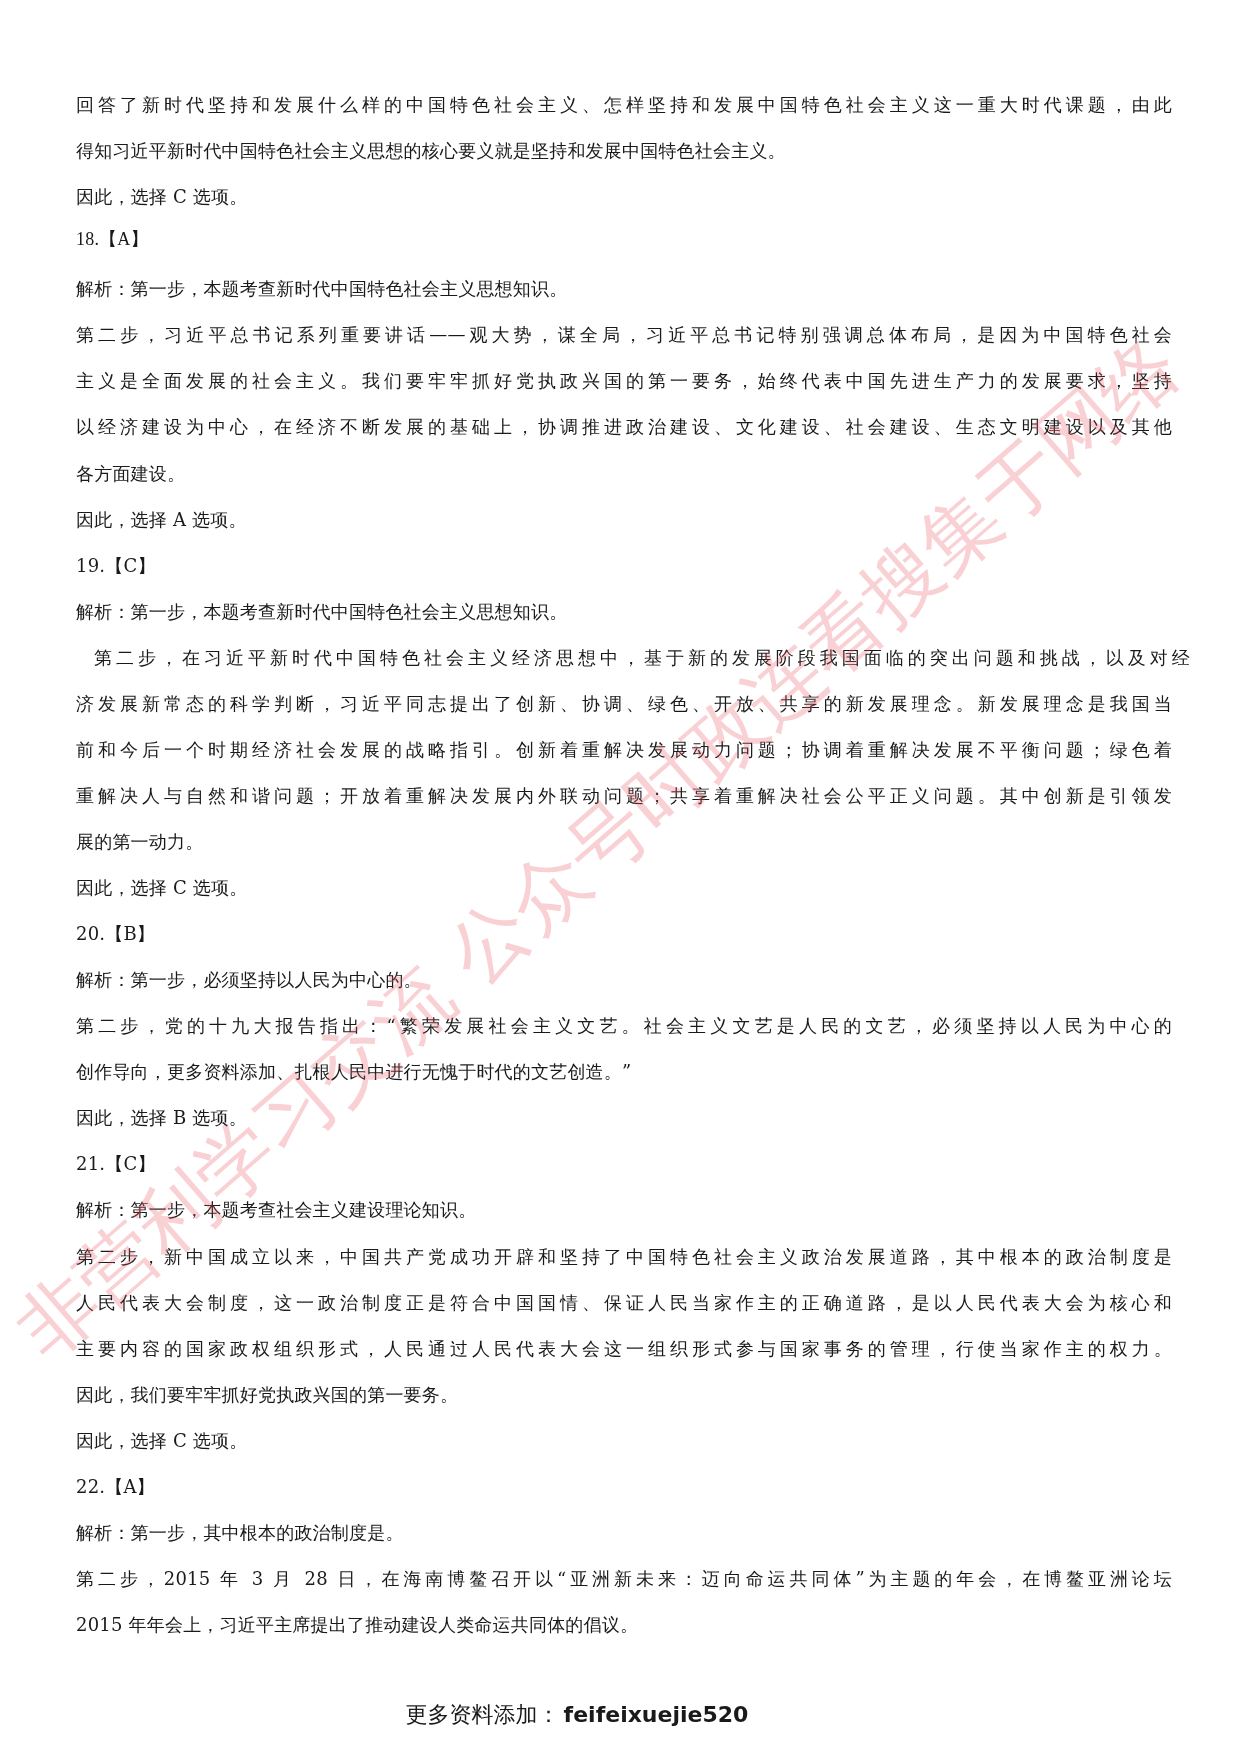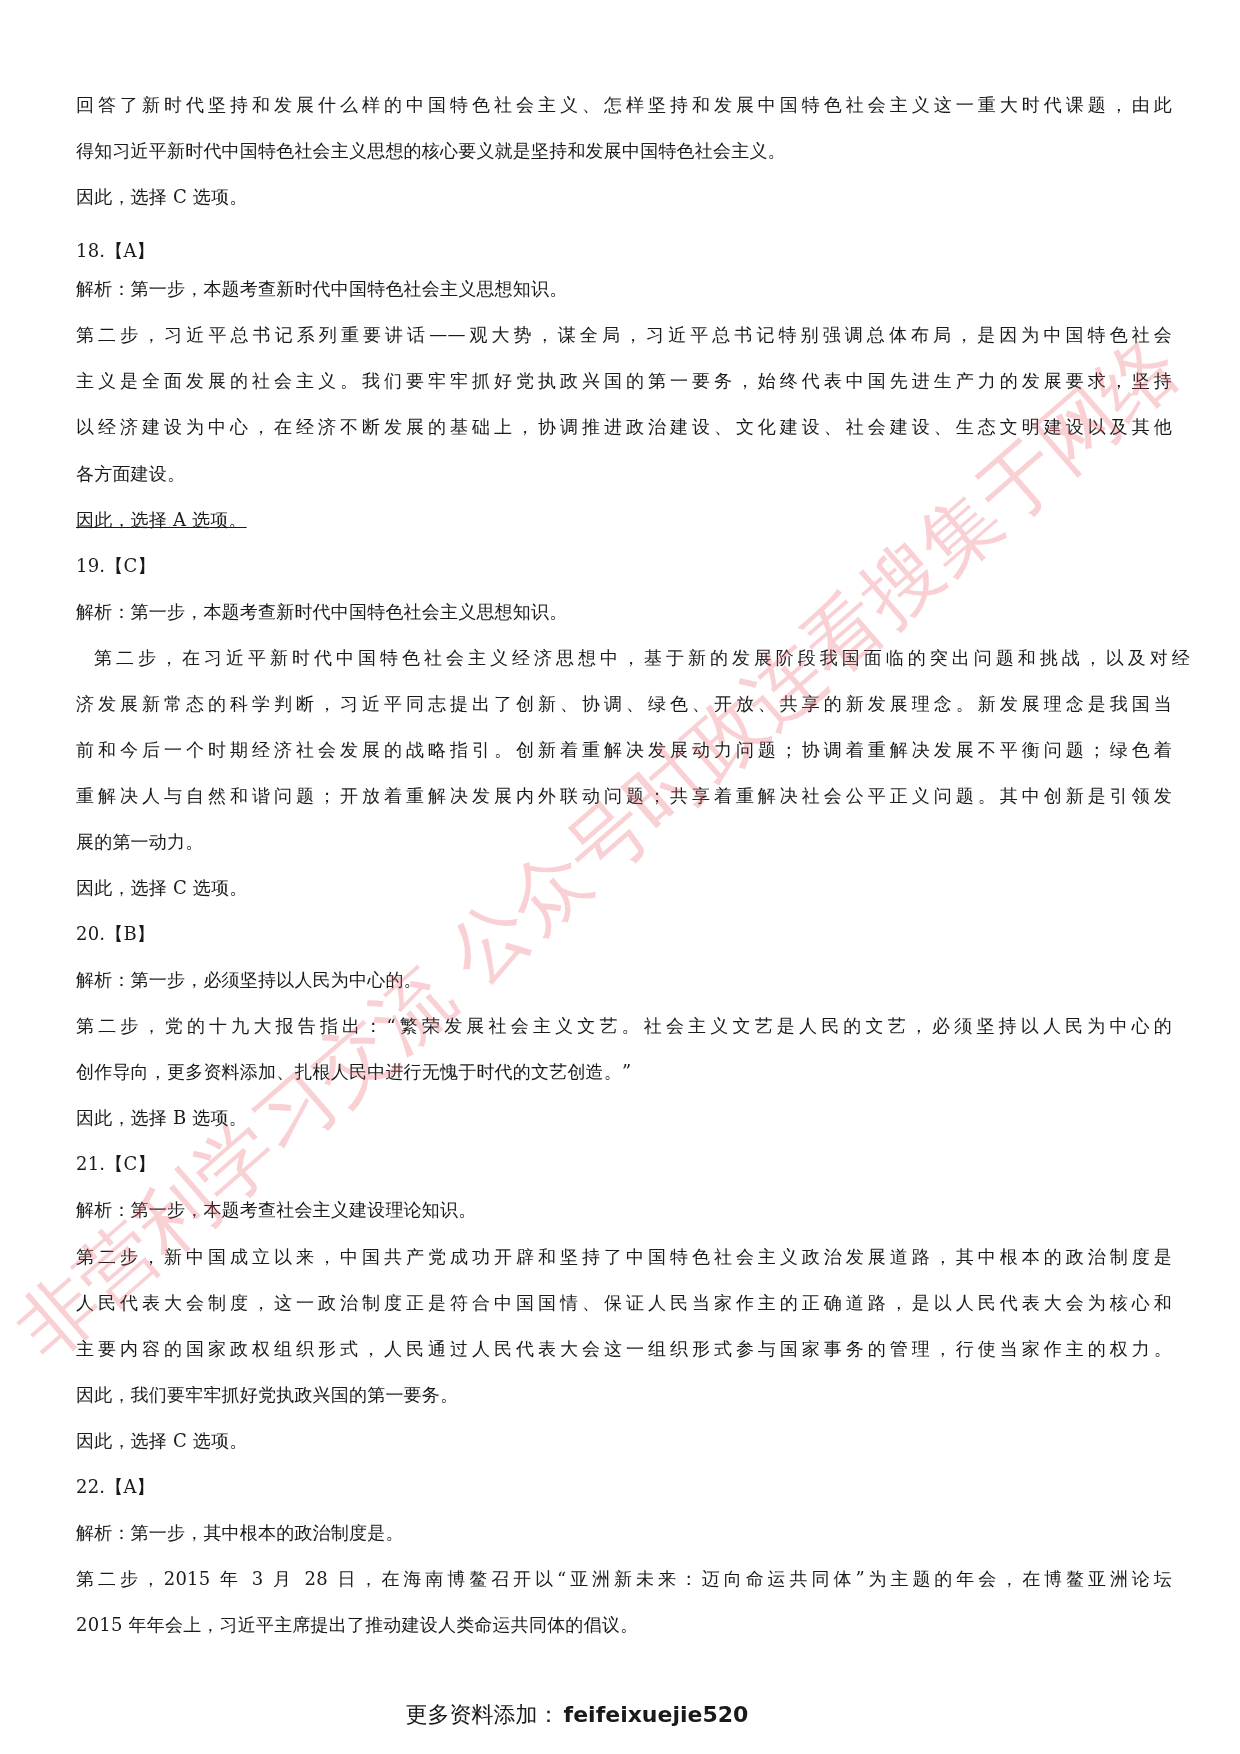--- a/index.html
+++ b/index.html
@@ -18,27 +18,27 @@
                transform-origin: left center; }
 </style>
 </head>
 <body>
 
 <div class="page">
   <div id="lines">
       <div class="line justify" style="top: 82px;">回答了新时代坚持和发展什么样的中国特色社会主义、怎样坚持和发展中国特色社会主义这一重大时代课题，由此</div>
       <div class="line" style="top: 128.1px;">得知习近平新时代中国特色社会主义思想的核心要义就是坚持和发展中国特色社会主义。</div>
       <div class="line" style="top: 174.1px;">因此，选择 C 选项。</div>
-      <div class="line" style="top: 228px;">18.【A】</div>
+      <div class="line" style="top: 216px; font-family: Liberation Serif, serif;">18.【A】</div>
       <div class="line" style="top: 266.2px;">解析：第一步，本题考查新时代中国特色社会主义思想知识。</div>
       <div class="line justify" style="top: 312.3px;">第二步，习近平总书记系列重要讲话——观大势，谋全局，习近平总书记特别强调总体布局，是因为中国特色社会</div>
       <div class="line justify" style="top: 358.4px;">主义是全面发展的社会主义。我们要牢牢抓好党执政兴国的第一要务，始终代表中国先进生产力的发展要求，坚持</div>
       <div class="line justify" style="top: 404.4px;">以经济建设为中心，在经济不断发展的基础上，协调推进政治建设、文化建设、社会建设、生态文明建设以及其他</div>
       <div class="line" style="top: 450.5px;">各方面建设。</div>
-      <div class="line" style="top: 496.5px; text-decoration: underline;">因此，选择 A 选项。</div>
+      <div class="line" style="top: 496.5px;">因此，选择 A 选项。</div>
       <div class="line" style="top: 542.6px;">19.【C】</div>
       <div class="line" style="top: 588.7px;">解析：第一步，本题考查新时代中国特色社会主义思想知识。</div>
       <div class="line justify" style="top: 634.7px; margin-left: 18px;">第二步，在习近平新时代中国特色社会主义经济思想中，基于新的发展阶段我国面临的突出问题和挑战，以及对经</div>
       <div class="line justify" style="top: 680.8px;">济发展新常态的科学判断，习近平同志提出了创新、协调、绿色、开放、共享的新发展理念。新发展理念是我国当</div>
       <div class="line justify" style="top: 726.8px;">前和今后一个时期经济社会发展的战略指引。创新着重解决发展动力问题；协调着重解决发展不平衡问题；绿色着</div>
       <div class="line justify" style="top: 772.9px;">重解决人与自然和谐问题；开放着重解决发展内外联动问题；共享着重解决社会公平正义问题。其中创新是引领发</div>
       <div class="line" style="top: 819px;">展的第一动力。</div>
       <div class="line" style="top: 865px;">因此，选择 C 选项。</div>
       <div class="line" style="top: 911.1px;">20.【B】</div>
       <div class="line" style="top: 957.1px;">解析：第一步，必须坚持以人民为中心的。</div>

